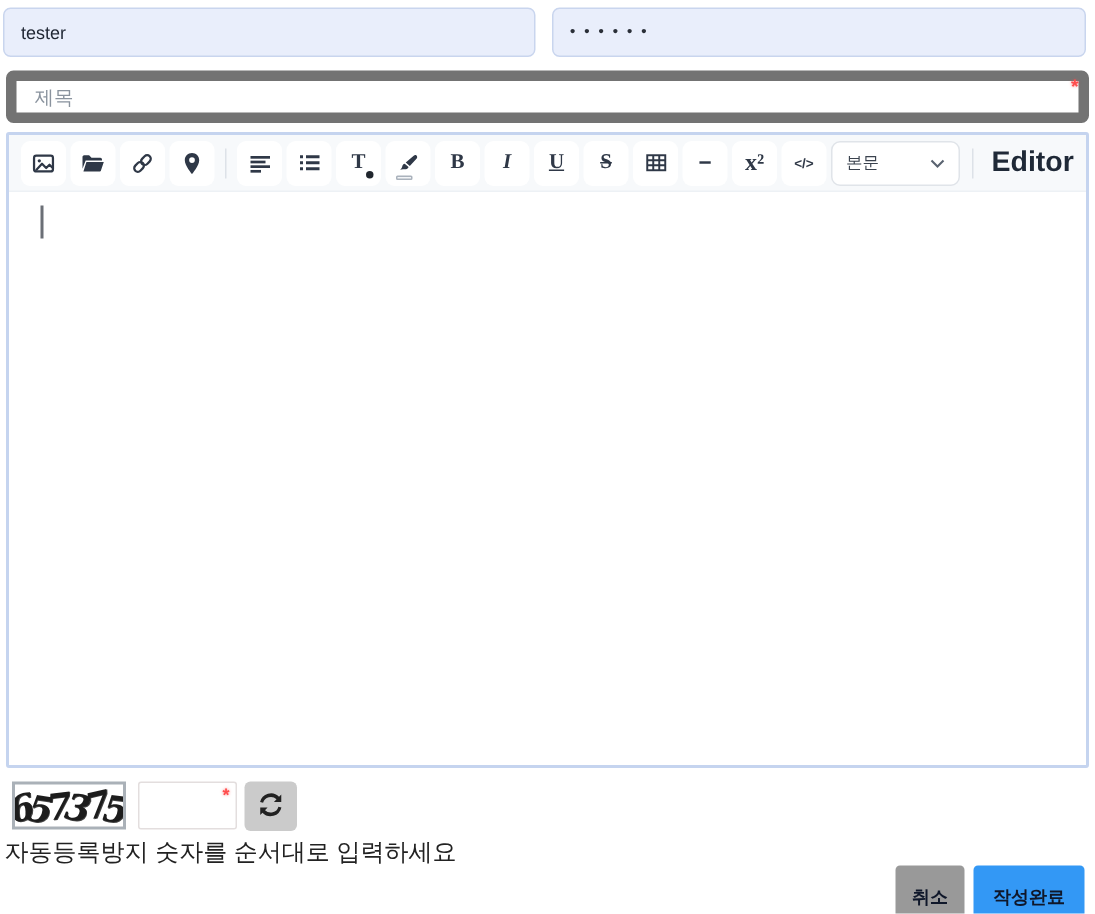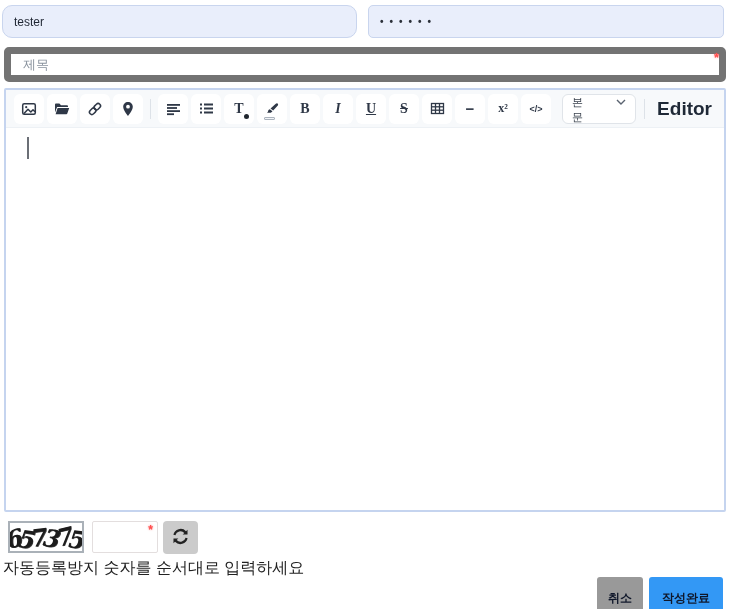--- a/index.html
+++ b/index.html
@@ -5,21 +5,21 @@
   * { margin:0; padding:0; box-sizing:border-box; }
   html,body { width:730px; height:609px; background:#fff; font-family:"Liberation Sans","DejaVu Sans",sans-serif; position:relative; overflow:hidden; }
 
   
   .field-row input{
     position:absolute; top:5px; height:33px;
     background:#e9eefb; border:1px solid #c9d5ee; border-radius:5px;
     padding:0 11px; font-size:12px; color:#1f2633; outline:none;
     font-family:"Liberation Sans",sans-serif;
   }
-  #username-field{ left:2px; width:355px;border-radius:10px; }
+  #username-field{ left:2px; width:355px; }
   #password-field{ left:368px; width:356px; font-size:10px; font-weight:bold; letter-spacing:6px; color:#2a2f38; }
 
   
   .title-wrap{ position:absolute; left:4px; top:47px; width:722px; height:35px; }
   #title-field{
     width:100%; height:100%; background:#fff; border:7px solid #737373; border-radius:5px;
     padding:0 12px; font-size:13px; color:#20262e; outline:none;
     font-family:"Liberation Sans",sans-serif;
   }
   #title-field::placeholder{ color:#8a939e; }
@@ -37,29 +37,29 @@
     width:30px; height:30px; flex:0 0 auto; background:#fff; border:none; border-radius:6px;
     display:flex; align-items:center; justify-content:center; color:#2f3847; cursor:pointer;
     font-family:"Liberation Serif","DejaVu Serif",serif; font-size:14px; font-weight:bold; position:relative;
   }
   .tb-btn svg{ display:block; }
   .tb-sep{ width:1px; height:20px; background:#dde2e8; margin:0 4px; flex:0 0 auto; }
   .glyph-italic{ font-style:italic; font-weight:bold; }
   .glyph-underline{ text-decoration:underline; font-weight:bold; }
   .glyph-strike{ text-decoration:line-through; font-weight:bold; }
   .glyph-code{ font-family:"Liberation Sans",sans-serif; font-size:9px; font-weight:bold; letter-spacing:0; }
-  .glyph-sup{ font-family:"Liberation Serif",serif; font-size:12px; font-weight:bold; }
+  .glyph-sup{ font-family:"Liberation Serif",serif; font-size:16px; font-weight:bold; }
   .glyph-hr{ font-family:"Liberation Sans",sans-serif; font-size:15px; font-weight:bold; }
   .t-dot{ position:absolute; right:5px; bottom:5px; width:5px; height:5px; border-radius:50%; background:#20262e; }
   .brush-bar{ position:absolute; left:7px; bottom:4px; width:11px; height:3px; border:1px solid #aab2bc; border-radius:1px; background:#f2f4f7; }
 
   .tb-right{ margin-left:auto; display:flex; align-items:center; }
   .format-select{
-    width:74px; height:30px; background:#fff; border:1px solid #e0e4e9; border-radius:6px;
-    display:flex; justify-content:space-between; padding:0 9px;
+    width:86px; height:30px; background:#fff; border:1px solid #e0e4e9; border-radius:6px;
+    display:flex; align-items:center; justify-content:space-between; padding:0 9px;
     font-size:11px; color:#3a424e; cursor:pointer;gap:28px;
   }
   .editor-label{ font-size:19px; font-weight:bold; color:#1f2937; padding:0 4px; cursor:pointer; }
 
   .editor-content{ position:relative; height:382px; background:#fff; cursor:text; }
   .caret{ position:absolute; left:21px; top:9px; width:2px; height:22px; background:#6b6f76; }
 
   
   .captcha-img{
     position:absolute; left:8px; top:521px; width:76px; height:32px;

